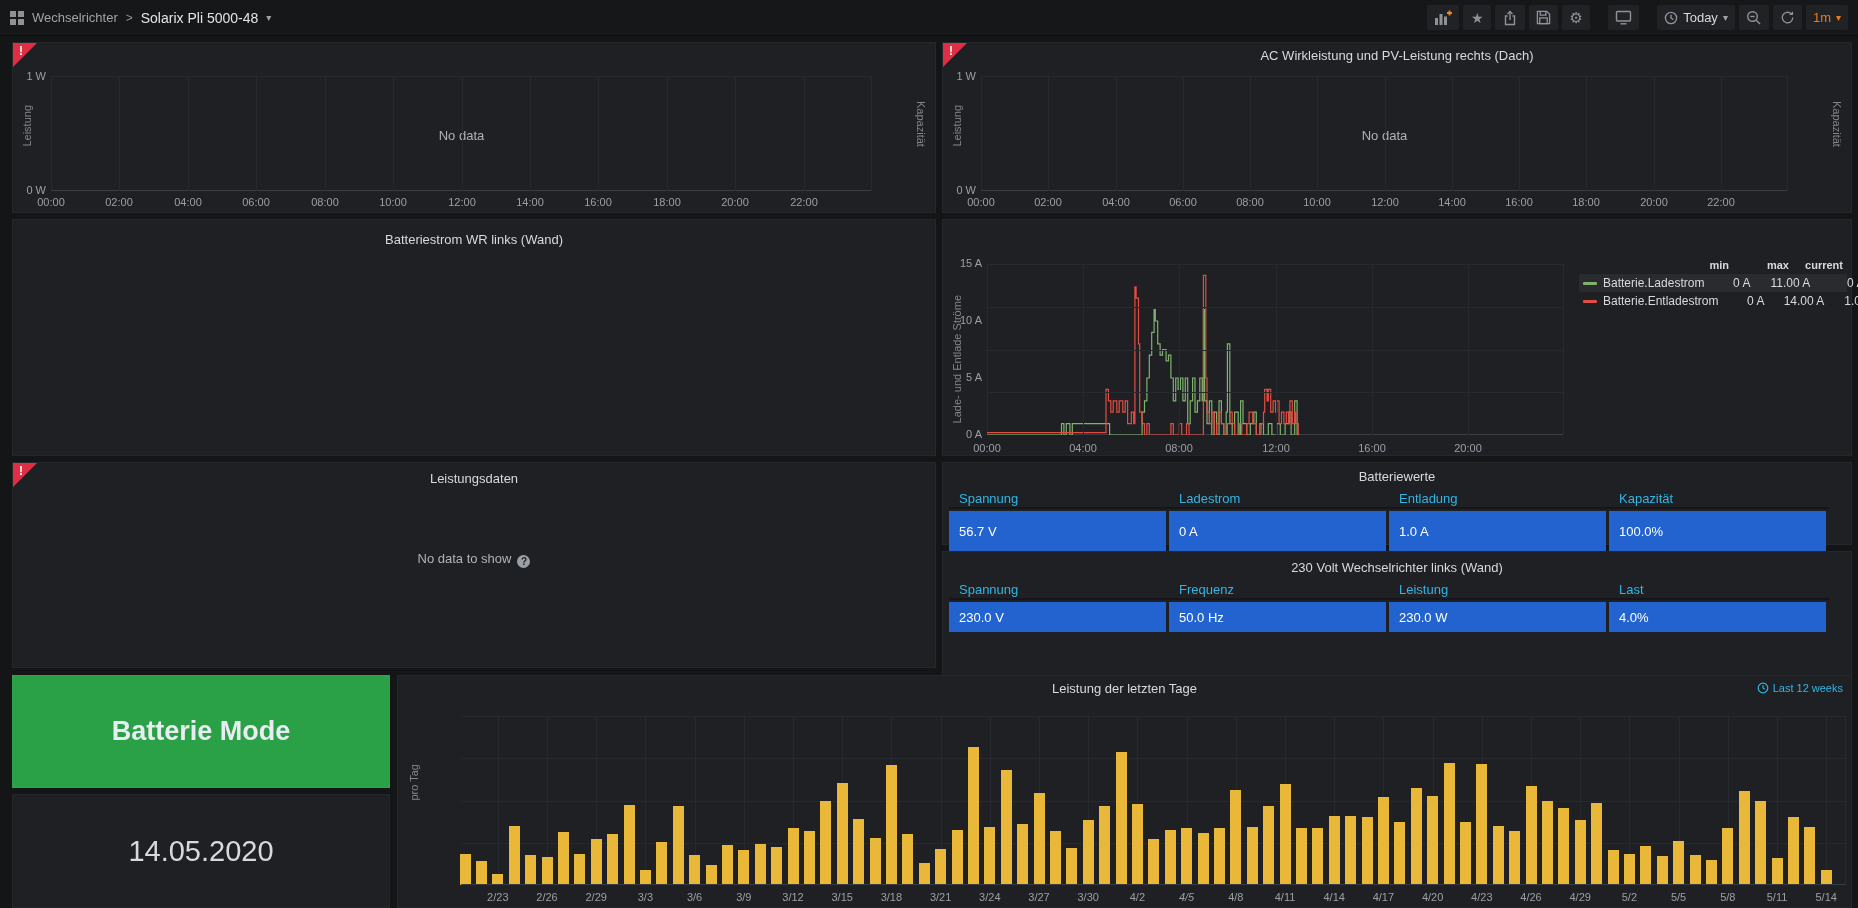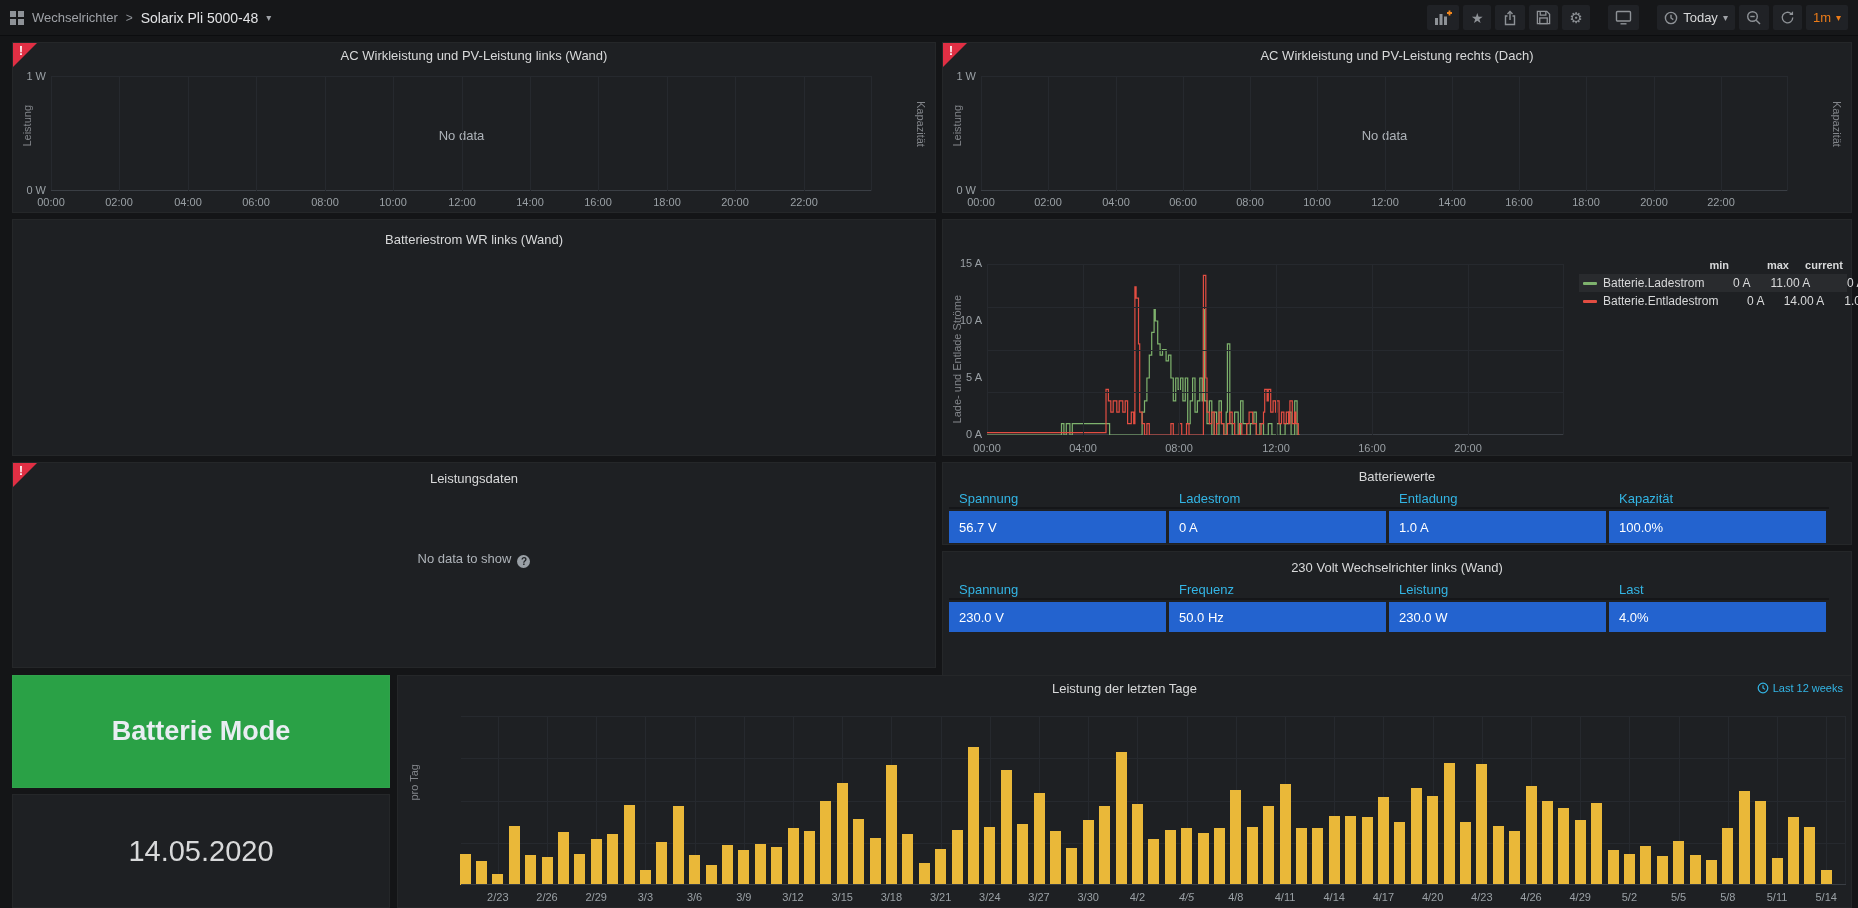--- a/index.html
+++ b/index.html
@@ -141,21 +141,20 @@
     </div>
     <div class="nav-btn">
       <span class="interval-label">1m</span>
       <span class="interval-caret">▾</span>
     </div>
   </div>
 </div>
 
 <div class="panel err" style="left:12px;top:42px;width:924px;height:171px">
   <span class="err-mark">!</span>
-  <div class="ptitle">AC Wirkleistung und PV-Leistung links (Wand)</div>
   <div class="ylab" style="top:27px;left:0;width:33px">1 W</div>
   <div class="ylab" style="top:141px;left:0;width:33px">0 W</div>
   <div class="rot-up" style="left:8px;top:62px">Leistung</div>
   <div class="rot-down" style="right:8px;top:58px">Kapazität</div>
   <div class="plot ac-plot" style="left:38px;top:33px;width:821px;height:115px">
     <div class="hline" style="top:0"></div>
       <div class="leftline"></div>
       <div class="axisline"></div>
     <div class="nodata" style="left:50%;top:52px">No data</div>
   <div class="tick" style="left: 0px; top: 120px;">00:00</div>
@@ -297,21 +296,21 @@
 </div>
 
 <div class="panel" style="left:942px;top:462px;width:910px;height:83px">
   <div class="ptitle" style="top:6px">Batteriewerte</div>
   <div class="trow thead-row" id="bw-head" style="top:26px;height:20px">
       <div class="tcell h">Spannung</div>
       <div class="tcell h">Ladestrom</div>
       <div class="tcell h">Entladung</div>
       <div class="tcell h">Kapazität</div>
     </div>
-  <div class="trow" id="bw-row" style="top:48px;height:32px">
+  <div class="trow" id="bw-row" style="top:48px;height:40px">
       <div class="tcell v" style="background: rgb(35, 99, 207);">56.7 V</div>
       <div class="tcell v" style="background: rgb(35, 99, 207);">0 A</div>
       <div class="tcell v" style="background: rgb(35, 99, 207);">1.0 A</div>
       <div class="tcell v" style="background: rgb(35, 99, 207);">100.0%</div>
     </div>
 </div>
 
 <div class="panel" style="left:942px;top:551px;width:910px;height:148px">
   <div class="ptitle" style="top:8px">230 Volt Wechselrichter links (Wand)</div>
   <div class="trow thead-row" id="wr-head" style="top:28px;height:20px">

